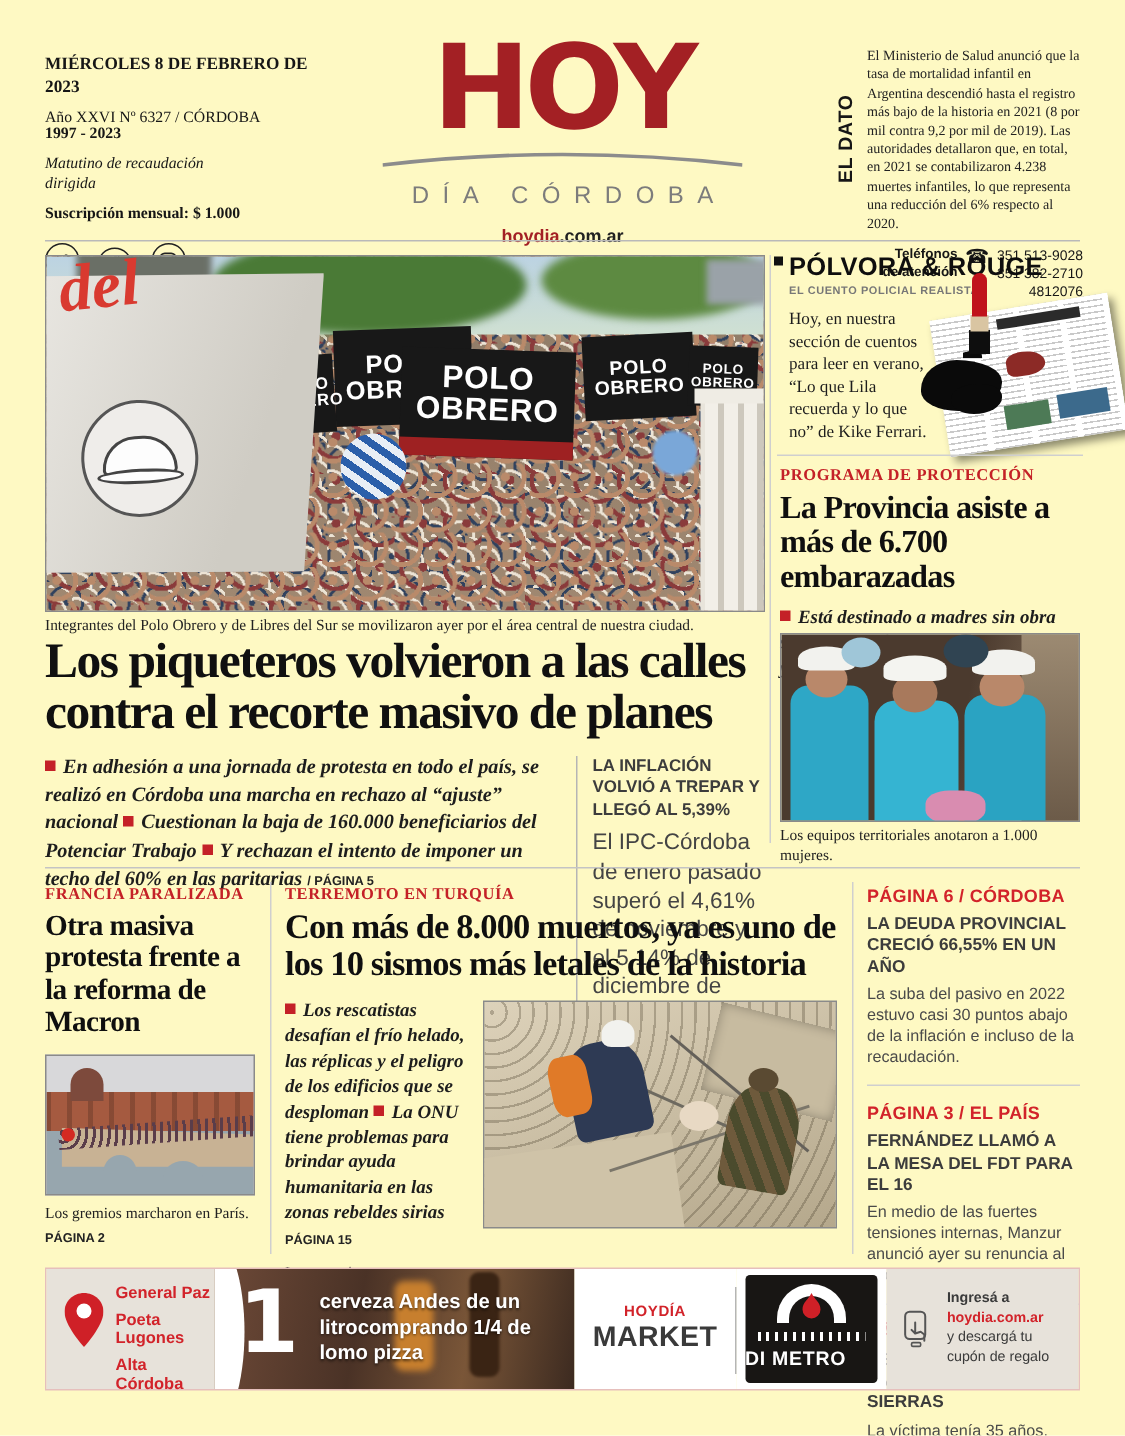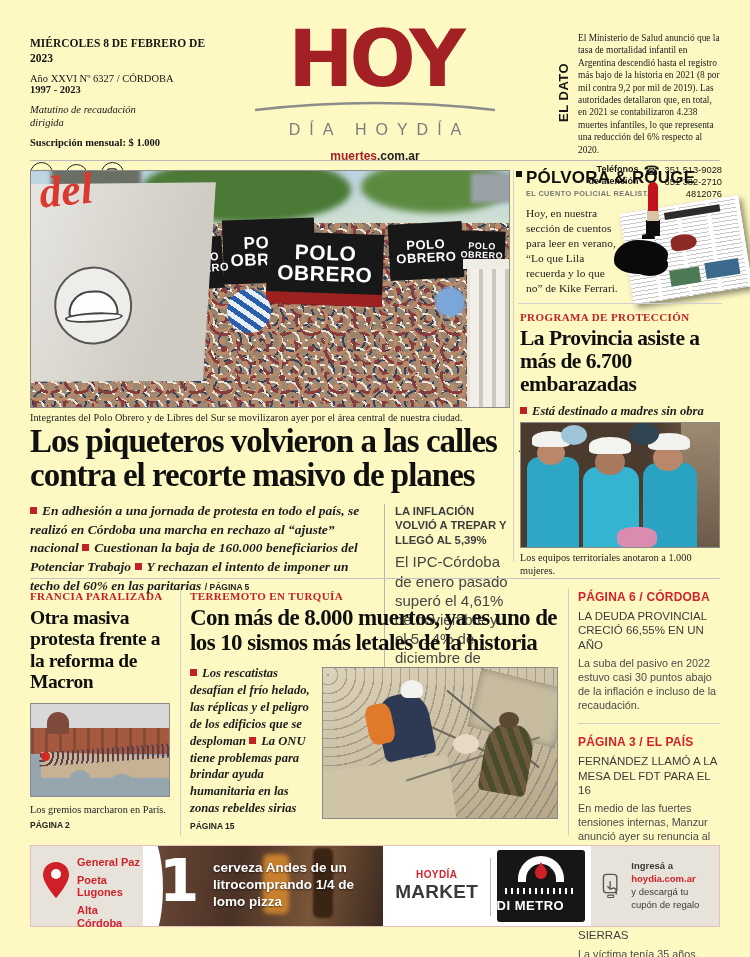--- a/index.html
+++ b/index.html
@@ -17,21 +17,21 @@
   .serif{font-family:"Liberation Serif",serif;}
   .hline{background:#b9b9b9;height:1px;}
   .vline{background:#cfcfcf;width:1px;}
   .kicker{font-family:"Liberation Serif",serif;font-weight:bold;color:var(--red);font-size:11px;letter-spacing:.4px;}
   .sq{display:inline-block;width:7px;height:7px;background:var(--red);margin-right:5px;margin-bottom:1px;}
   .deck{font-family:"Liberation Serif",serif;font-style:italic;font-weight:bold;color:#1d1d1d;}
   .pageref{font-style:normal;font-family:"Liberation Sans",sans-serif;font-weight:bold;font-size:8.5px;color:#222;}
   .caption{font-family:"Liberation Serif",serif;font-size:10.3px;color:#222;line-height:1.25;}
   .photo{overflow:hidden;border:1px solid #8a8a8a;}
   .brief-kicker{font-weight:bold;font-size:12px;color:var(--bright-red);letter-spacing:.2px;}
-  .brief-title{font-weight:normal;font-size:11.5px;color:#3c3c3c;line-height:1.25;margin-top:5px;}
+  .brief-title{font-weight:bold;font-size:11.5px;color:#3c3c3c;line-height:1.25;margin-top:5px;}
   .brief-body{font-size:10.8px;color:#4a4a4a;line-height:1.3;margin-top:4px;}
   .banner-black{position:absolute;background:#181818;color:#fff;font-weight:bold;font-family:"Liberation Sans",sans-serif;
     display:flex;align-items:center;justify-content:center;text-align:center;line-height:1.02;letter-spacing:.5px;}
   .social{width:23px;height:23px;border:1.5px solid #222;border-radius:50%;display:inline-flex;align-items:center;justify-content:center;margin-right:8px;}
   .crowd-bg{
     background-image:
       repeating-radial-gradient(circle at 7px 9px, #b98a6a 0 3px, rgba(0,0,0,0) 3px 11px),
       repeating-radial-gradient(circle at 19px 4px, #8a3b3b 0 3px, rgba(0,0,0,0) 3px 13px),
       repeating-radial-gradient(circle at 3px 17px, #ece3d4 0 2px, rgba(0,0,0,0) 2px 9px),
       repeating-radial-gradient(circle at 13px 14px, #31425e 0 2px, rgba(0,0,0,0) 2px 10px),
@@ -67,22 +67,22 @@
           </svg>
       </span>
     </div>
   </div>
 
   <div class="abs" style="left:250px;top:24px;width:250px;text-align:center;">
     <div style="font-family:'DejaVu Sans',sans-serif;font-weight:bold;font-size:78px;line-height:.92;color:var(--logo-red);letter-spacing:-4px;">HOY</div>
     <svg width="240" height="12" viewBox="0 0 240 12" style="margin-top:4px;">
         <path d="M0 10 Q120 -4 240 10" stroke="#8c8c8c" stroke-width="2.4" fill="none"></path>
       </svg>
-    <div style="font-size:16px;color:#7c7c7c;letter-spacing:9px;margin-top:5px;padding-left:9px;">DÍA HOYDÍA</div>
-    <div style="font-size:12px;font-weight:bold;margin-top:10px;"><span style="color:var(--logo-red);">muertes</span><span style="color:#222;">.com.ar</span></div>
+    <div style="font-size:16px;color:#7c7c7c;letter-spacing:9px;margin-top:5px;padding-left:9px;">DÍA CÓRDOBA</div>
+    <div style="font-size:12px;font-weight:bold;margin-top:10px;"><span style="color:var(--logo-red);">hoydia</span><span style="color:#222;">.com.ar</span></div>
   </div>
 
   <div class="abs" style="left:556px;top:32px;width:166px;display:flex;gap:7px;">
     <div style="writing-mode:vertical-rl;transform:rotate(180deg);font-weight:bold;font-size:13px;letter-spacing:.5px;height:90px;">EL DATO</div>
     <div style="width:146px;">
       <div class="serif" style="font-size:9.4px;line-height:1.32;color:#222;text-align:left;">El Ministerio de Salud anunció que la tasa de mortalidad infantil en Argentina descendió hasta el registro más bajo de la historia en 2021 (8 por mil contra 9,2 por mil de 2019). Las autoridades detallaron que, en total, en 2021 se contabilizaron 4.238 muertes infantiles, lo que representa una reducción del 6% respecto al 2020.</div>
       <div style="display:flex;justify-content:flex-end;gap:5px;margin-top:8px;align-items:flex-start;">
         <div style="text-align:right;font-size:9px;font-weight:bold;line-height:1.3;">
           <div>Teléfonos</div>
           <div>de atención</div>

